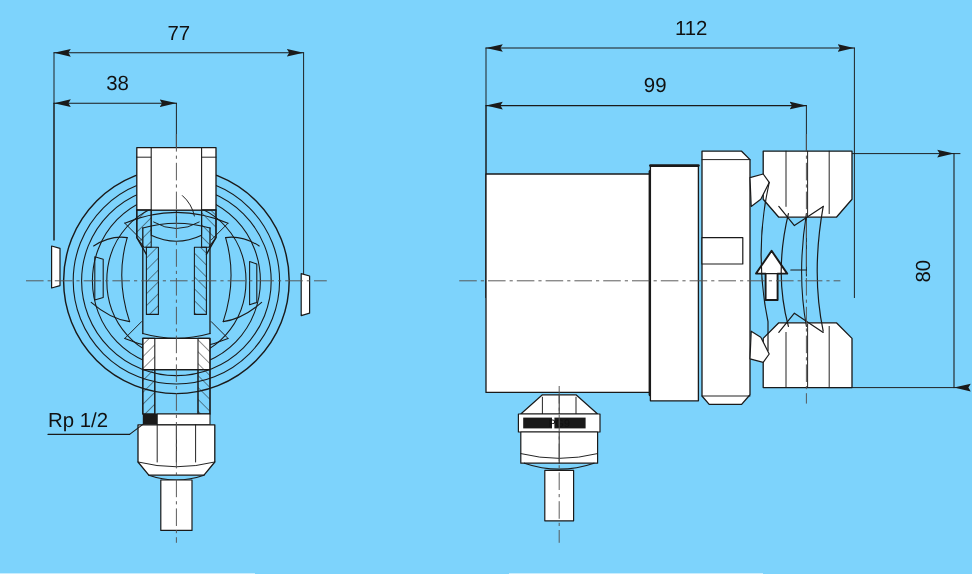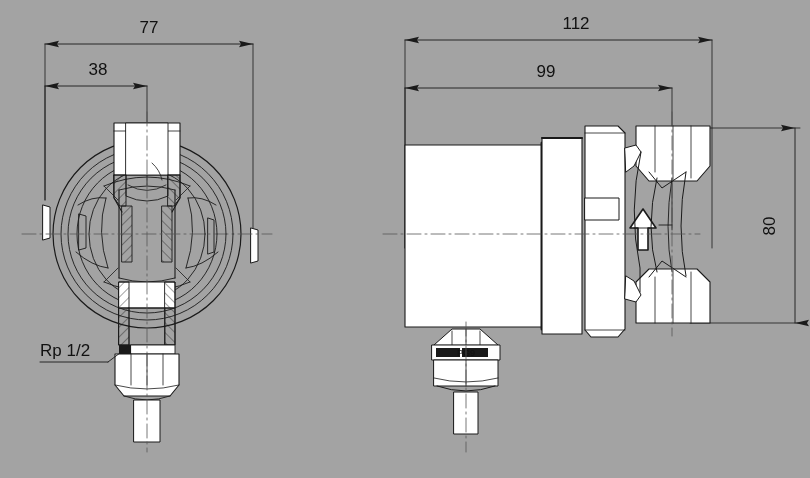--- a/index.html
+++ b/index.html
@@ -1,18 +1,18 @@
 <!DOCTYPE html>
 <html><head>
 <meta charset="utf-8">
 <style>
   html,body{margin:0;padding:0;background:#ffffff;}
   body{width:810px;height:478px;overflow:hidden;
        font-family:"Liberation Sans", sans-serif;}
-  #sheet{position:relative;width:810px;height:478px;background:#a3a3a3;}
+  #sheet{position:relative;width:810px;height:478px;background:#7dd3fc;}
   svg{display:block;}
   .dimtxt{font-family:"Liberation Sans", sans-serif;font-size:17px;fill:#111;}
   .notetxt{font-family:"Liberation Sans", sans-serif;font-size:17px;fill:#111;}
   .pgtxt{font-family:"Liberation Sans", sans-serif;font-size:9px;fill:#111;}
 </style>
 </head>
 <body>
 
 <div id="sheet">
 

